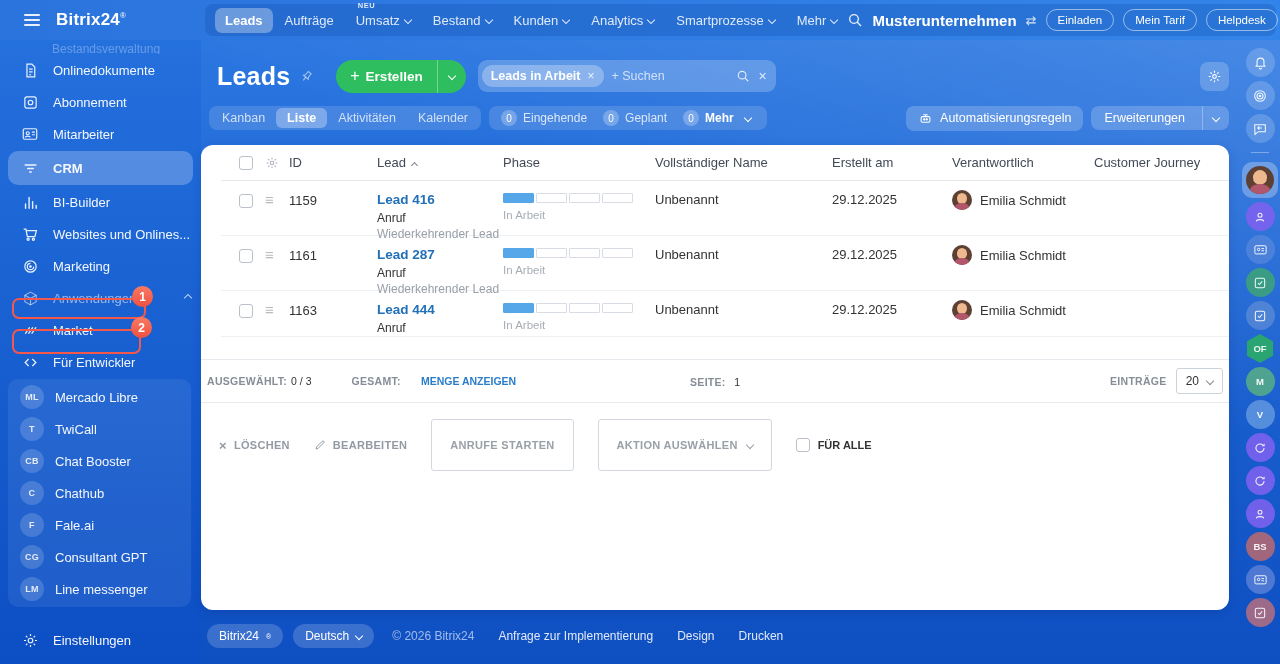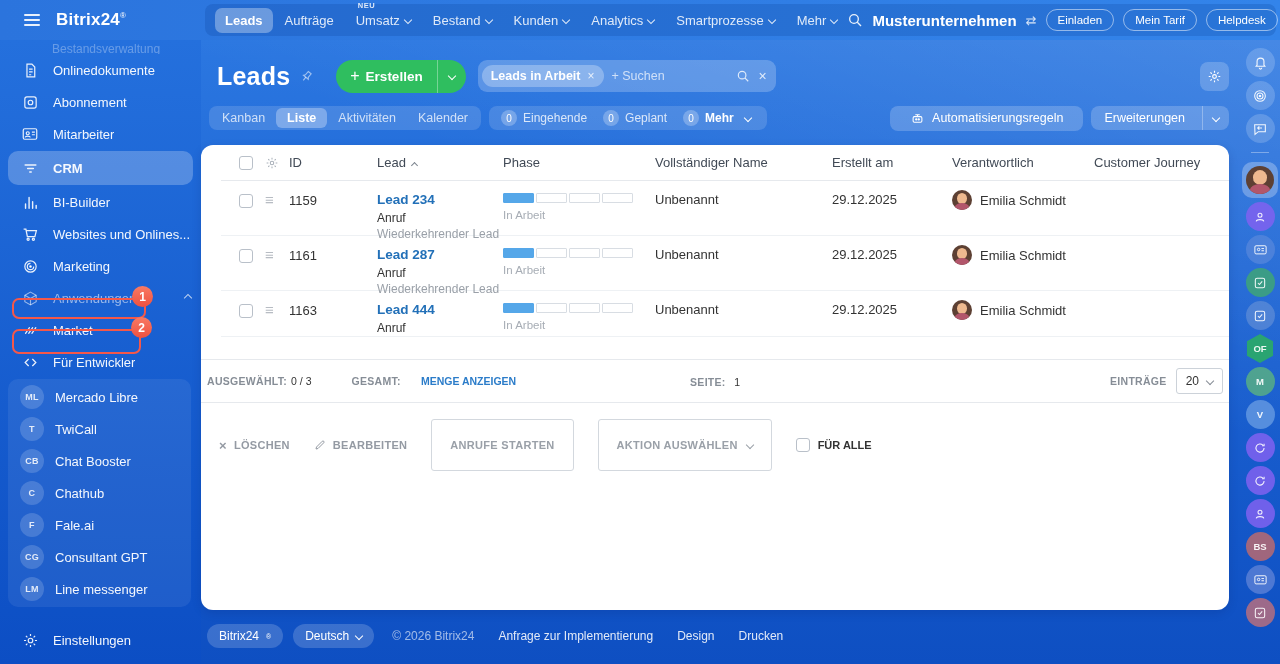--- a/index.html
+++ b/index.html
@@ -93,21 +93,21 @@
   .view-tab { color:rgba(255,255,255,.75); font-size:12.5px; padding:3px 11px; border-radius:6px; cursor:pointer; white-space:nowrap; }
   .view-tab.active { background:rgba(255,255,255,.3); color:#fff; font-weight:bold; }
   .counters { display:flex; align-items:center; gap:4px; background:rgba(255,255,255,.14);
               border-radius:8px; padding:2px 10px 2px 6px; margin-left:8px; height:24px; }
   .counter { display:flex; align-items:center; gap:6px; padding:0 6px; cursor:pointer; }
   .cbadge { width:16px; height:16px; border-radius:50%; background:rgba(255,255,255,.25); color:#fff;
             font-size:10px; display:flex; align-items:center; justify-content:center; }
   .clabel { color:rgba(255,255,255,.8); font-size:12px; white-space:nowrap; }
   .counter.strong .clabel { color:#fff; font-weight:bold; }
   .hbtn { display:flex; align-items:center; gap:7px; background:rgba(255,255,255,.2); color:#fff;
-          font-size:12.5px; border-radius:8px; padding:5px 20px; cursor:pointer; white-space:nowrap; }
+          font-size:12.5px; border-radius:8px; padding:5px 12px; cursor:pointer; white-space:nowrap; }
   .hbtn.split { padding:0; overflow:hidden; }
   .hbtn.split .lab { padding:5px 10px 5px 13px; }
   .hbtn.split .dd { border-left:1px solid rgba(255,255,255,.3); padding:5px 10px; align-self:stretch; display:flex; align-items:center; }
   .mla { margin-left:auto; } .ml8 { margin-left:8px; }
 
   
   .card { position:relative; margin:15px 11px 0 0; width:1028px; height:465px; background:#fff;
           border-radius:12px; box-shadow:0 3px 10px rgba(0,30,90,.15); overflow:hidden; }
   .tgrid { display:grid; grid-template-columns:26px 24px 88px 126px 152px 177px 120px 142px 1fr;
            align-items:center; padding-left:18px;margin-left:20px; }
@@ -472,21 +472,21 @@
         <span class="hcell">Erstellt am</span>
         <span class="hcell">Verantwortlich</span>
         <span class="hcell">Customer Journey</span>
       </div>
 
       <div class="tgrid trow h55">
         <span class="cb" style="margin-top:4px"></span>
         <span class="rowmenu" style="margin-top:3px">≡</span>
         <span class="cell-id" style="margin-top:3px">1159</span>
         <span>
-          <a class="lead-link">Lead 234</a>
+          <a class="lead-link">Lead 416</a>
           <div class="lead-sub">Anruf</div>
           <div class="lead-note">Wiederkehrender Lead</div>
         </span>
         <span>
           <div class="pbar">
               <span class="pseg fill"></span>
               <span class="pseg"></span>
               <span class="pseg"></span>
               <span class="pseg"></span>
             </div>

